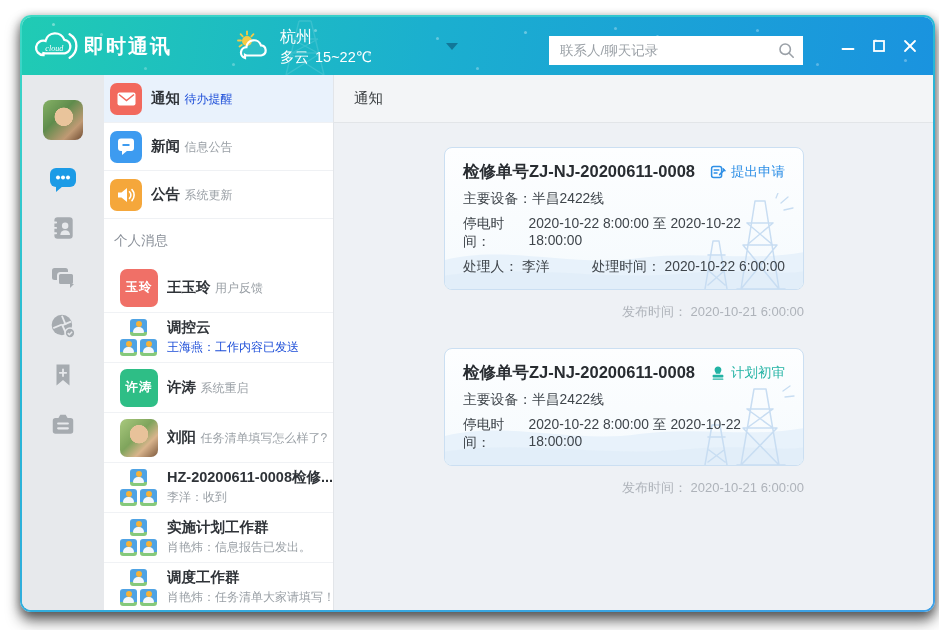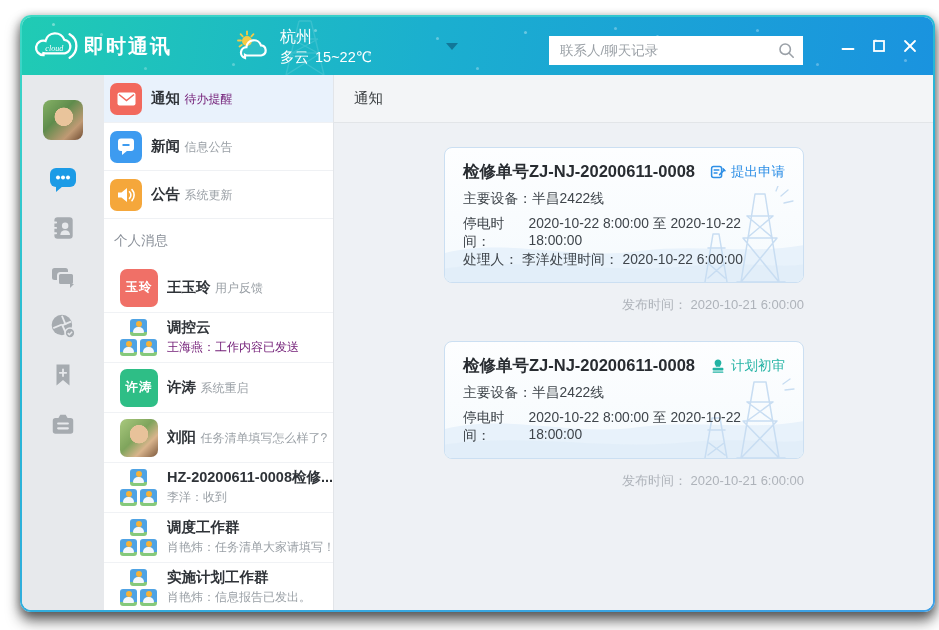--- a/index.html
+++ b/index.html
@@ -71,21 +71,21 @@
   .tile { width:32px; height:32px; border-radius:7px; display:flex; align-items:center;
     justify-content:center; flex:0 0 32px; }
   .tile.mail { background:#F2695D; }
   .tile.news { background:#3D9BF0; }
   .tile.horn { background:#F5A73B; }
   .rowtext { margin-left:9px; overflow:hidden; }
   .rowtitle { font-size:14.5px; font-weight:bold; color:#2F3338; line-height:1.3;
     white-space:nowrap; }
   .rowsub { font-size:12px; color:#9AA0A6; line-height:1.45; white-space:nowrap;
     overflow:hidden; text-overflow:ellipsis; max-width:180px; }
-  .rowsub.hl { color:#701a75;font-family:Liberation Serif, serif; }
+  .rowsub.hl { color:#1d4ed8;font-family:Liberation Serif, serif; }
   .section-label { height:44px; display:flex; align-items:center; padding-left:10px;
     font-size:13.5px; color:#8A9099; }
   .contact { height:50px; display:flex; align-items:center; padding-left:16px;
     border-bottom:1px solid #F0F2F5; cursor:pointer; }
   .avatar { width:38px; height:38px; border-radius:7px; flex:0 0 38px; display:flex;
     align-items:center; justify-content:center; }
   .avatar.txt { color:#fff; font-size:12.5px; font-weight:bold; letter-spacing:1px; }
   .avatar.photo { background:radial-gradient(circle at 50% 40%, #E8C29A 0 9px, transparent 9.5px),
       linear-gradient(135deg,#A9C97E 0%,#7FA45C 45%,#D9B48C 70%,#7E5A3E 100%); }
   .avatar.grp { position:relative; }
@@ -108,22 +108,22 @@
     overflow:hidden; padding:13px 18px 13px; cursor:pointer; }
   .card-wave { position:absolute; left:0; bottom:0; width:100%; height:58px; }
   .card-pylon { position:absolute; right:2px; bottom:-2px; }
   .card-body { position:relative; z-index:1; }
   .card-head { display:flex; justify-content:space-between; }
   .card-title { font-size:16.5px; font-weight:bold; color:#282C31; }
   .status { display:flex; align-items:center; gap:5px; font-size:13.5px; cursor:pointer; }
   .status.apply { color:#2E8FE6; }
   .status.review { color:#23B3A4; }
   .frow { margin-top:7px; font-size:13.8px; color:#3F454B; display:flex; }
-  .frow-between { font-size:13.8px; color:#3F454B; display:flex;
-    justify-content:flex-start; }
+  .frow-between { margin-top:7px; font-size:13.8px; color:#3F454B; display:flex;
+    justify-content:space-between; }
   .publish { width:360px; margin-left:110px; text-align:right; margin-top:13px;
     margin-bottom:27px; font-size:13px; color:#AEB3BA; }
 </style>
 </head>
 <body>
 
 <div class="stage">
 <div class="win">
 <div class="win-inner">
 
@@ -350,34 +350,34 @@
         </span>
       </div>
 
       <div class="contact">
         <span class="avatar grp">
           <span class="g-tile t1"></span>
                 <span class="g-tile t2"></span>
                 <span class="g-tile t3"></span>
         </span>
         <span class="rowtext">
-          <span class="rowtitle">调度工作群</span>
-          <span class="rowsub">肖艳炜：任务清单大家请填写！</span>
+          <span class="rowtitle">实施计划工作群</span>
+          <span class="rowsub">肖艳炜：信息报告已发出。</span>
         </span>
       </div>
 
       <div class="contact">
         <span class="avatar grp">
           <span class="g-tile t1"></span>
                 <span class="g-tile t2"></span>
                 <span class="g-tile t3"></span>
         </span>
         <span class="rowtext">
-          <span class="rowtitle">实施计划工作群</span>
-          <span class="rowsub">肖艳炜：信息报告已发出。</span>
+          <span class="rowtitle">调度工作群</span>
+          <span class="rowsub">肖艳炜：任务清单大家请填写！</span>
         </span>
       </div>
     </nav>
 
     <section class="content">
       <div class="content-header">通知</div>
 
       <div class="cards">
 
         <div class="card">

